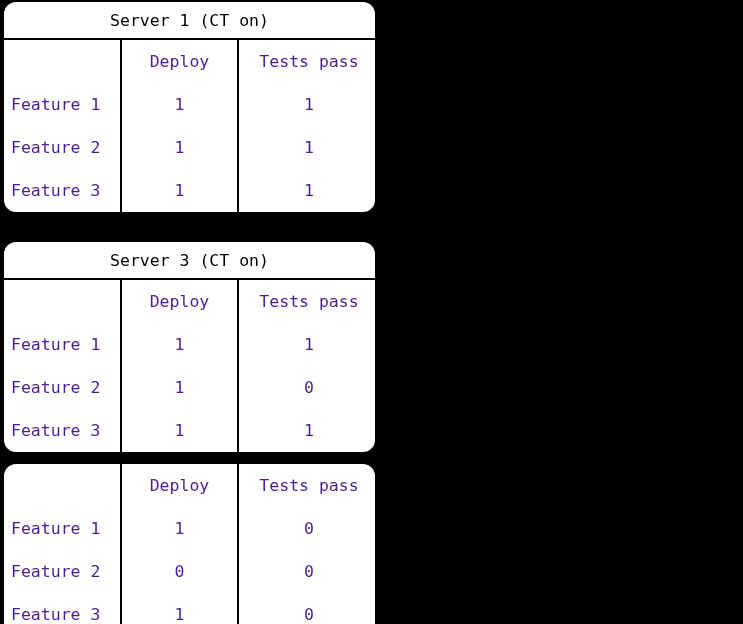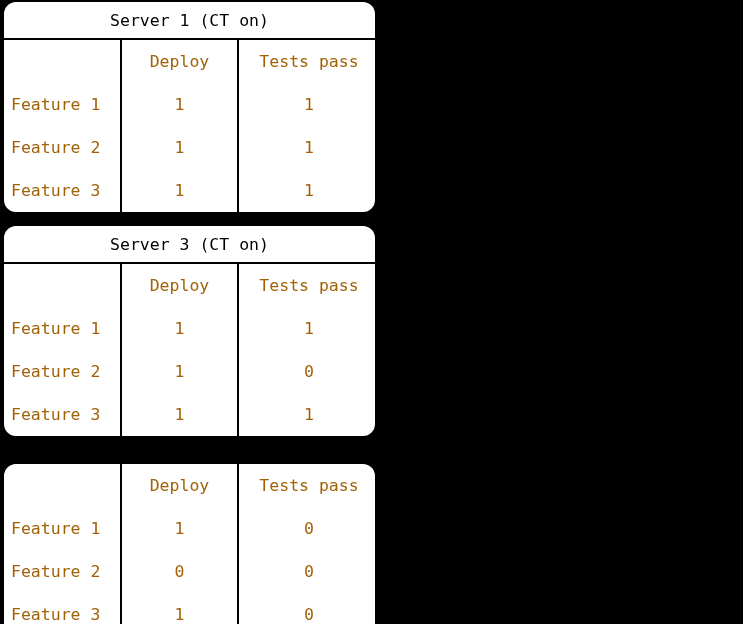--- a/index.html
+++ b/index.html
@@ -54,21 +54,21 @@
     table-layout: fixed;
   }
 
   table.grid col.c-label { width: 117px; }
   table.grid col.c-mid   { width: 117px; }
   table.grid col.c-right { width: 141px; }
 
   table.grid th,
   table.grid td {
     font-size: 16.5px;
-    color: #a16207;
+    color: #4c1d95;
     font-weight: normal;
     padding: 12px;
     height: 30px;
     white-space: pre;
     box-sizing: border-box;
   }
 
   table.grid th.h-blank,
   table.grid td.c-rowlabel {
     text-align: left;
@@ -85,21 +85,21 @@
   table.grid th.h-col.sep,
   table.grid td.c-val.sep {
     border-right: 2px solid #000000;
   }
 
   table.grid tr.head th { height: 30px; }
   table.grid tr.body td { height: 30px; }
 
   
   #card-0 { top: 0px; }
-  #card-1 { top: 224px; }
+  #card-1 { top: 240px; }
   #card-2 { top: 462px; }
 </style>
 </head>
 <body>
 
 <div class="canvas">
 
   <div class="card" id="card-0">
     <div class="card-title">Server 1 (CT on)</div>
     <table class="grid">

